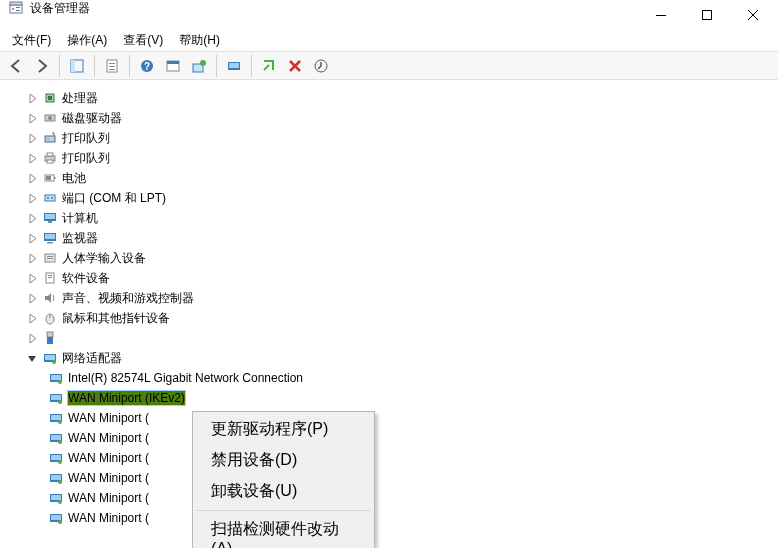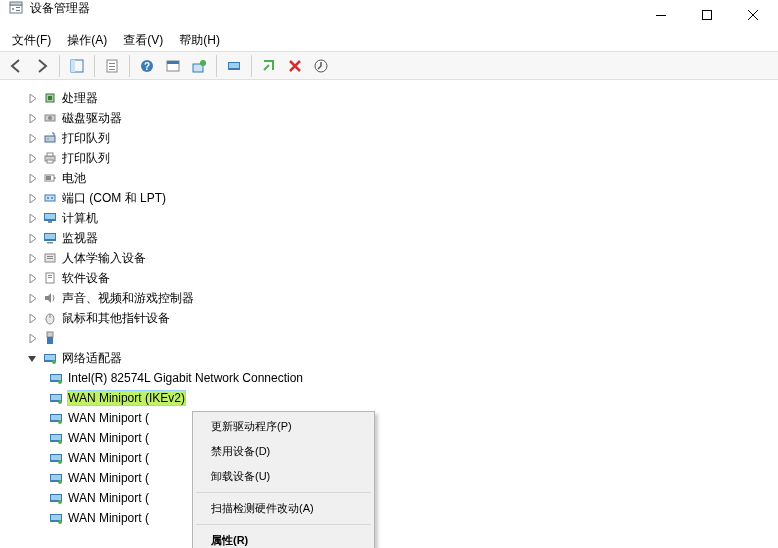--- a/index.html
+++ b/index.html
@@ -10,25 +10,25 @@
 .win-btn { width:46px; height:30px; display:flex; align-items:center; justify-content:center; font-size:11px; font-family:"Segoe MDL2 Assets",Arial,sans-serif; }
 .menubar { height:21px; display:flex; align-items:flex-end; padding-left:4px; }
 .menu-item { padding:2px 8px; cursor:default; }
 .toolbar { height:29px; border-top:1px solid #e0e0e0; border-bottom:1px solid #e0e0e0; background:#f7f7f7; display:flex; align-items:center; padding:0 4px; gap:2px; }
 .tb-btn { width:24px; height:24px; display:flex; align-items:center; justify-content:center; border:1px solid transparent; }
 .tb-sep { width:1px; height:22px; background:#d0d0d0; margin:0 3px; }
 .tree { padding:8px 4px; overflow:auto; height:calc(100% - 80px); }
 .tree-row { display:flex; align-items:center; height:20px; padding-left:0; cursor:default; white-space:nowrap; }
 .tree-row .expander { width:16px; height:16px; display:flex; align-items:center; justify-content:center; color:#666; font-size:13px; }
 .tree-row .icon { width:16px; height:16px; margin:0 4px 0 2px; display:flex; align-items:center; justify-content:center; flex-shrink:0; }
-.tree-row.selected > .label { background:#bef264; outline:1px solid #99d1ff; }
+.tree-row.selected > .label { background:#4d7c0f; outline:1px solid #99d1ff; }
 .tree-row.depth0 { padding-left:20px; }
 .tree-row.depth1 { padding-left:42px; }
 .context-menu { position:absolute; left:192px; top:411px; width:183px; background:#f0f0f0; border:1px solid #b6b6b6; box-shadow:3px 3px 3px rgba(0,0,0,0.2); padding:2px; z-index:10; }
-.ctx-item { padding:5px 20px 5px 16px; font-size:11px; cursor:default; }
+.ctx-item { padding:5px 20px 5px 16px; font-size:16px; cursor:default; }
 .ctx-sep { height:1px; background:#d7d7d7; margin:3px 1px; }
 svg { display:block; }
 </style>
 </head>
 <body>
 
 <div class="titlebar">
   <span class="app-icon">
     <svg width="16" height="16" viewBox="0 0 16 16">
         <rect x="2" y="5" width="12" height="8" fill="#fff" stroke="#6a7b8a" stroke-width="1"></rect>

